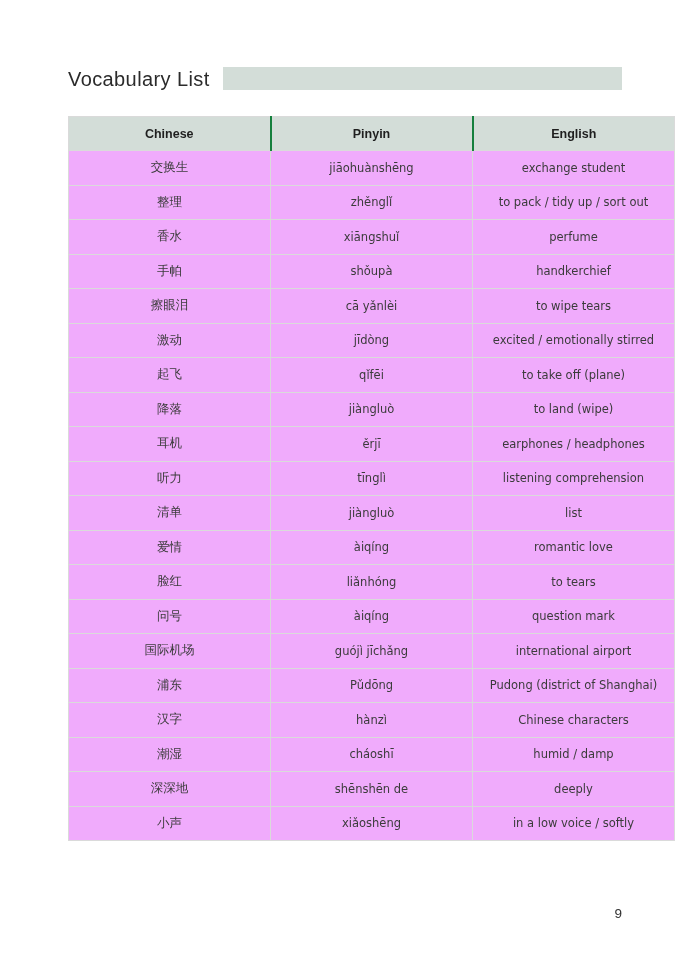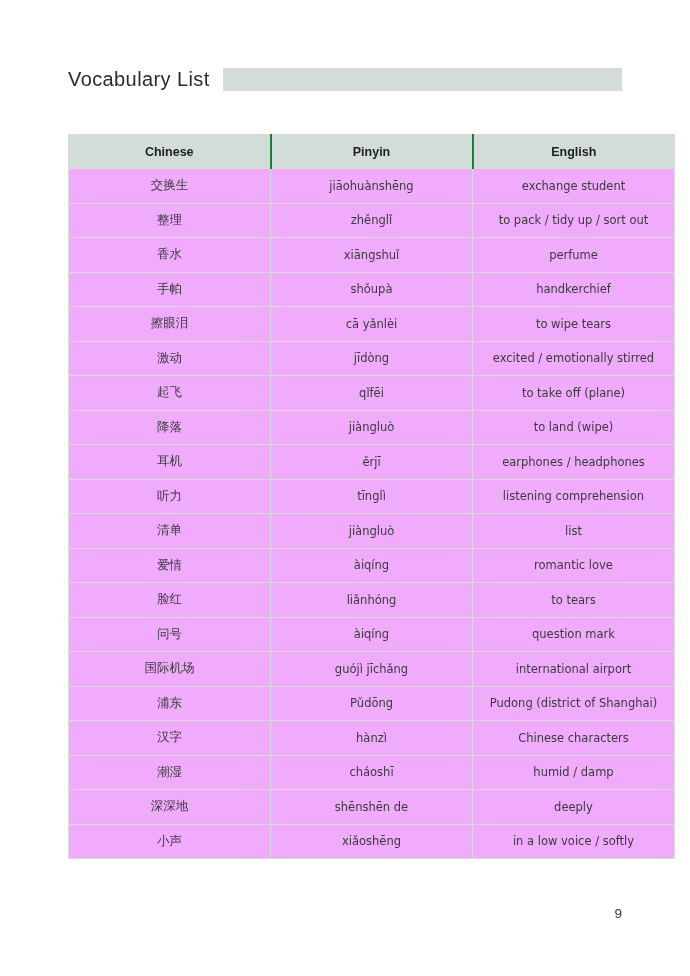--- a/index.html
+++ b/index.html
@@ -15,40 +15,39 @@
     position: absolute;
     inset: 0;
     background: #ffffff;
   }
   .title-row {
     position: absolute;
     left: 68px;
     top: 67px;
     width: 554px;
     display: flex;
-    align-items: center;
   }
   .page-title {
     font-size: 20px;
     font-weight: 500;
     letter-spacing: 0.4px;
     color: #2b2b2b;
     white-space: nowrap;
     line-height: 24px;
   }
   .title-accent-bar {
     flex: 1;
     height: 23px;
     margin-left: 13px;
     background: #d3ddd8;
   }
   table.vocab-table {
     position: absolute;
     left: 68px;
-    top: 134px;
+    top: 116px;
     width: 607px;
     border-collapse: collapse;
     table-layout: fixed;
     padding-left: 16px;
   }
   table.vocab-table, .vocab-table td {
     border: 1px solid #dadada;
   }
   .vocab-table th {
     background: #d3ddd8;

